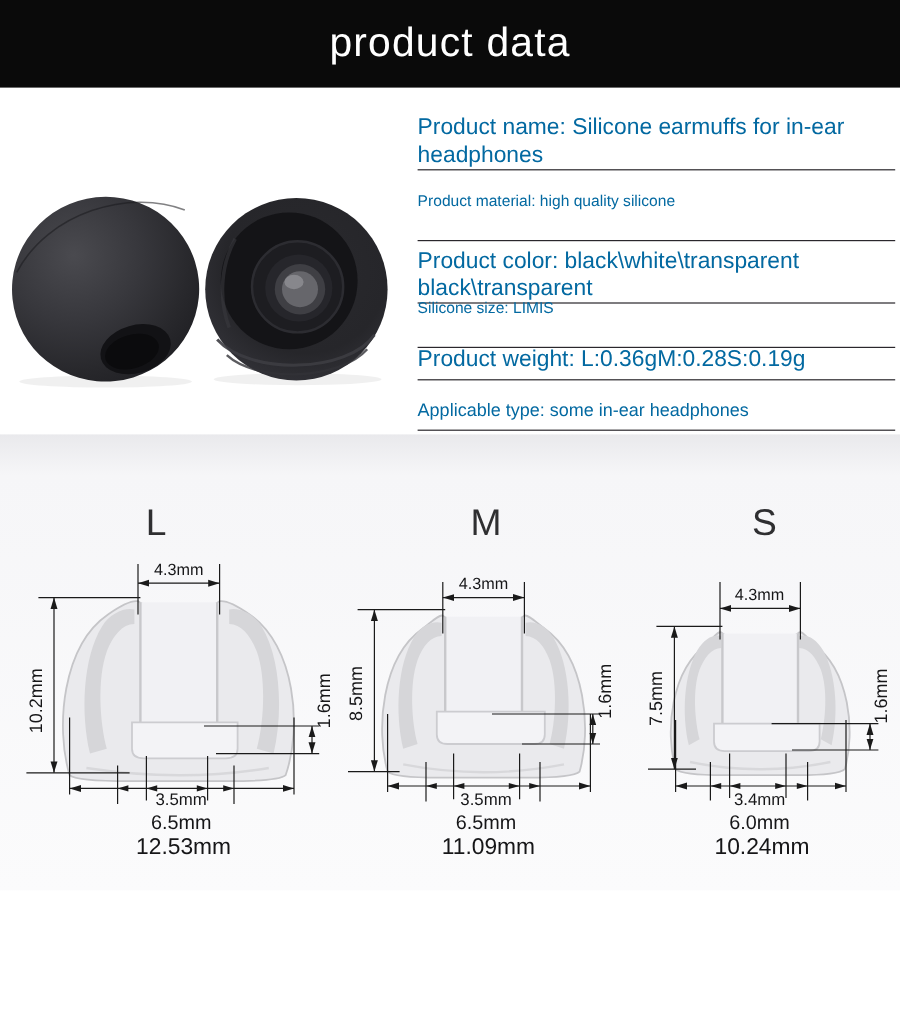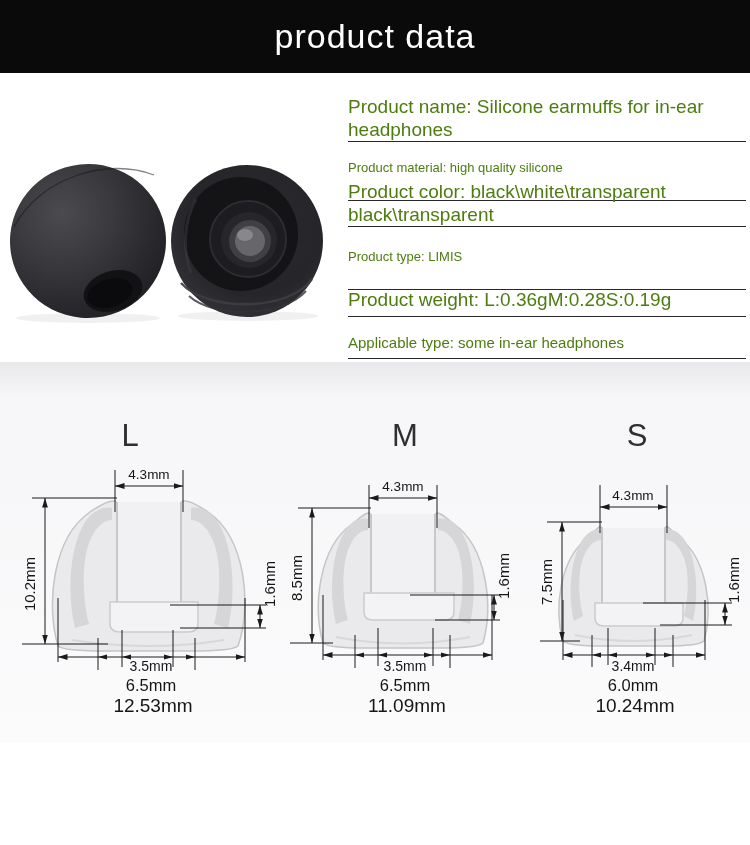--- a/index.html
+++ b/index.html
@@ -7,27 +7,27 @@
         font-family:"Liberation Sans",sans-serif;color:#1d1a20;}
   
   .hdr{position:absolute;left:0;top:0;width:750px;height:73px;background:#0a0a0a;
        display:flex;align-items:center;justify-content:center;}
   .hdr h1{margin:0;font-size:34px;font-weight:400;letter-spacing:1px;color:#ffffff;text-align:right;}
   
   .photo{position:absolute;left:0;top:155px;}
   
   .specs{position:absolute;left:348px;top:0;width:398px;}
   .spec{position:absolute;left:0;width:398px;border-bottom:1.5px solid #2a272c;
-        color:#4d7c0f;}
+        color:#0369a1;}
   .spec.big{font-size:19px;line-height:23px;}
   .spec.mid{font-size:13px;line-height:21px;padding-bottom:22px;}
   .spec.sml{font-size:15px;line-height:20px;padding-bottom:5px;}
   .sp1{top:95px;}
   .sp2{top:157px;}
-  .sp3{top:180px;}
+  .sp3{top:206px;}
   .sp4{top:246px;}
   .sp5{top:288px;padding-bottom:5px;}
   .sp6{top:333px;}
   
   .band{position:absolute;left:0;top:362px;width:750px;height:380px;
         background:linear-gradient(180deg,#e9e9ec 0%,#f6f6f8 9%,#fbfbfc 100%);}
   .diag{position:absolute;top:400px;}
   .diag.L{left:20px;}
   .diag.M{left:290px;}
   .diag.S{left:525px;}
@@ -93,21 +93,21 @@
       <ellipse cx="245" cy="80" rx="8" ry="6" fill="#8d8d92" opacity="0.85"></ellipse>
       <path d="M181,128 C208,158 290,156 312,124" stroke="#3d3d42" stroke-width="2.5" fill="none" opacity="0.9"></path>
       <path d="M189,141 C214,164 283,162 306,136" stroke="#323237" stroke-width="2" fill="none" opacity="0.8"></path>
     </g>
   </svg>
 
   <div class="specs">
     <div class="spec big sp1"><span>Product name: Silicone earmuffs for in-ear headphones</span></div>
     <div class="spec mid sp2"><span>Product material: high quality silicone</span></div>
     <div class="spec big sp3"><span>Product color: black\white\transparent black\transparent</span></div>
-    <div class="spec mid sp4"><span>Product type: LIMIS</span></div>
+    <div class="spec mid sp4"><span>Silicone size: LIMIS</span></div>
     <div class="spec big sp5"><span>Product weight: L:0.36gM:0.28S:0.19g</span></div>
     <div class="spec sml sp6"><span>Applicable type: some in-ear headphones</span></div>
   </div>
 
   <div class="band"></div>
 
   <svg class="diag L" width="270" height="320" viewBox="0 0 270 320">
     <text class="t-size" x="110" y="46" text-anchor="middle">L</text>
     <g>
       <path d="M38,246 C26,206 32,138 70,112 C80,105 89,100 95,101 C105,110 153,110 163,101 C169,100 178,105 188,112 C226,138 232,206 218,246 C214,250 196,251 170,251 L88,251 C62,251 42,250 38,246 Z" fill="#eaeaed" stroke="#c5c5c8" stroke-width="1.5"></path>

